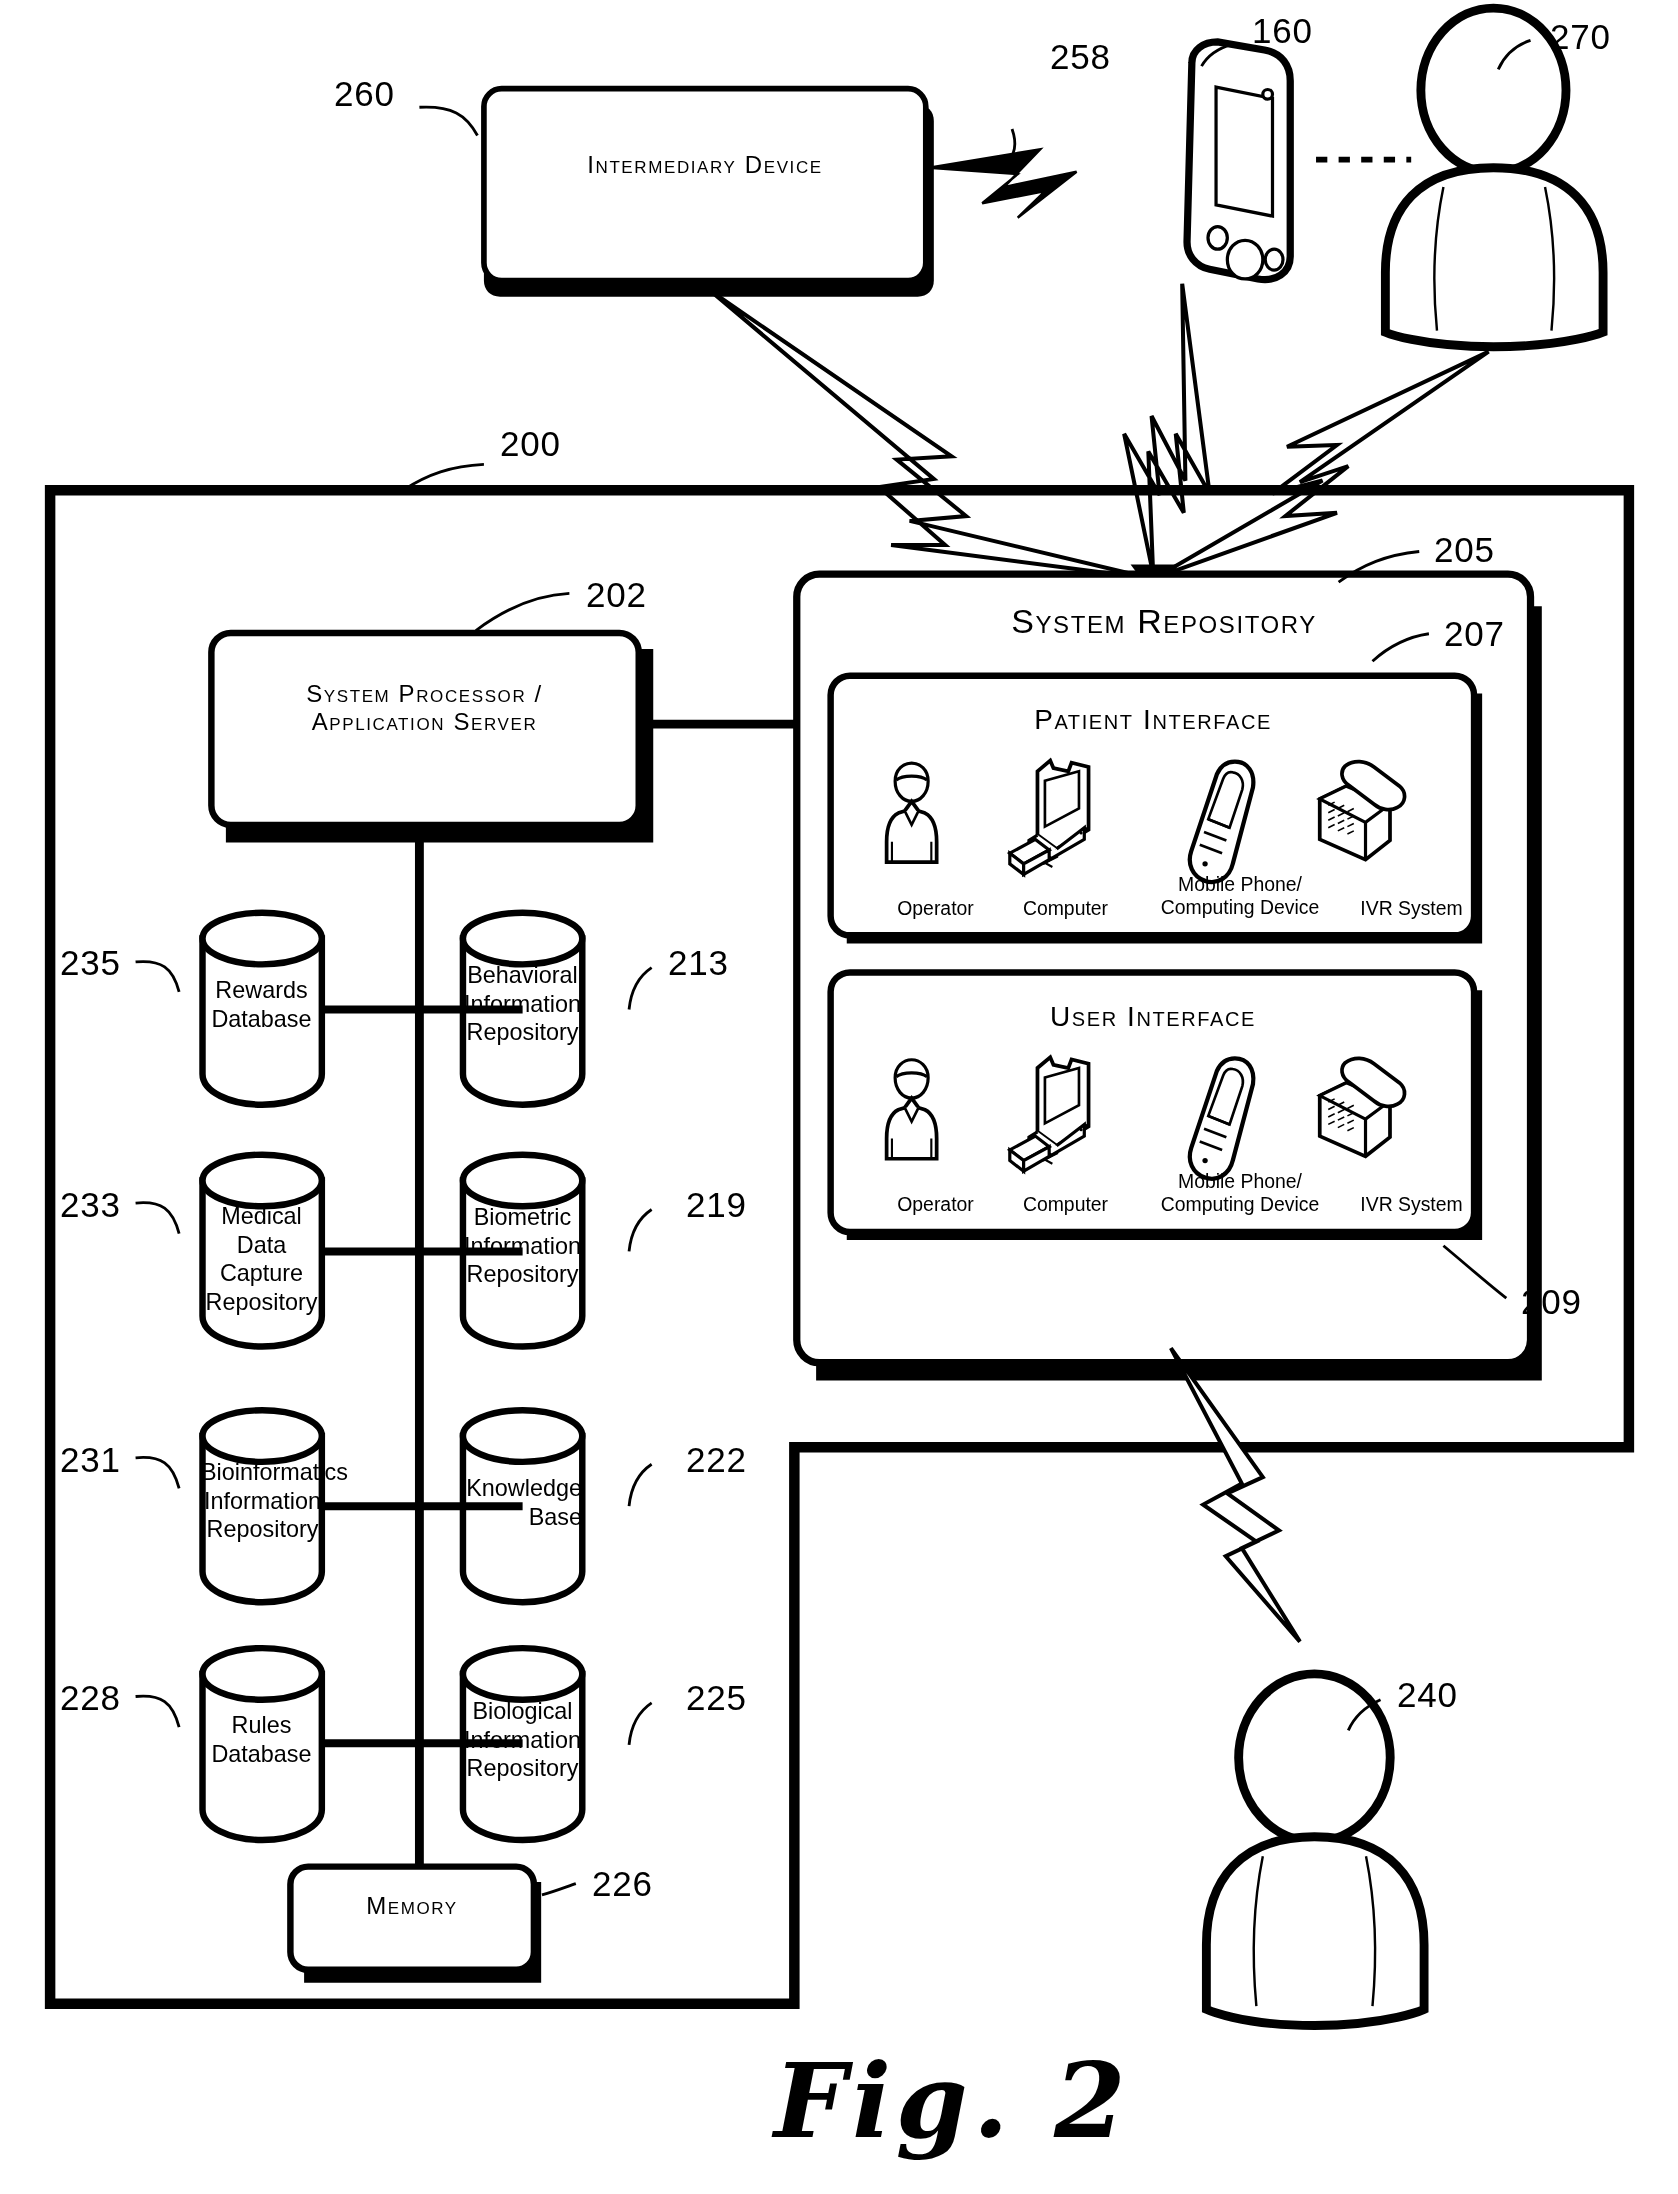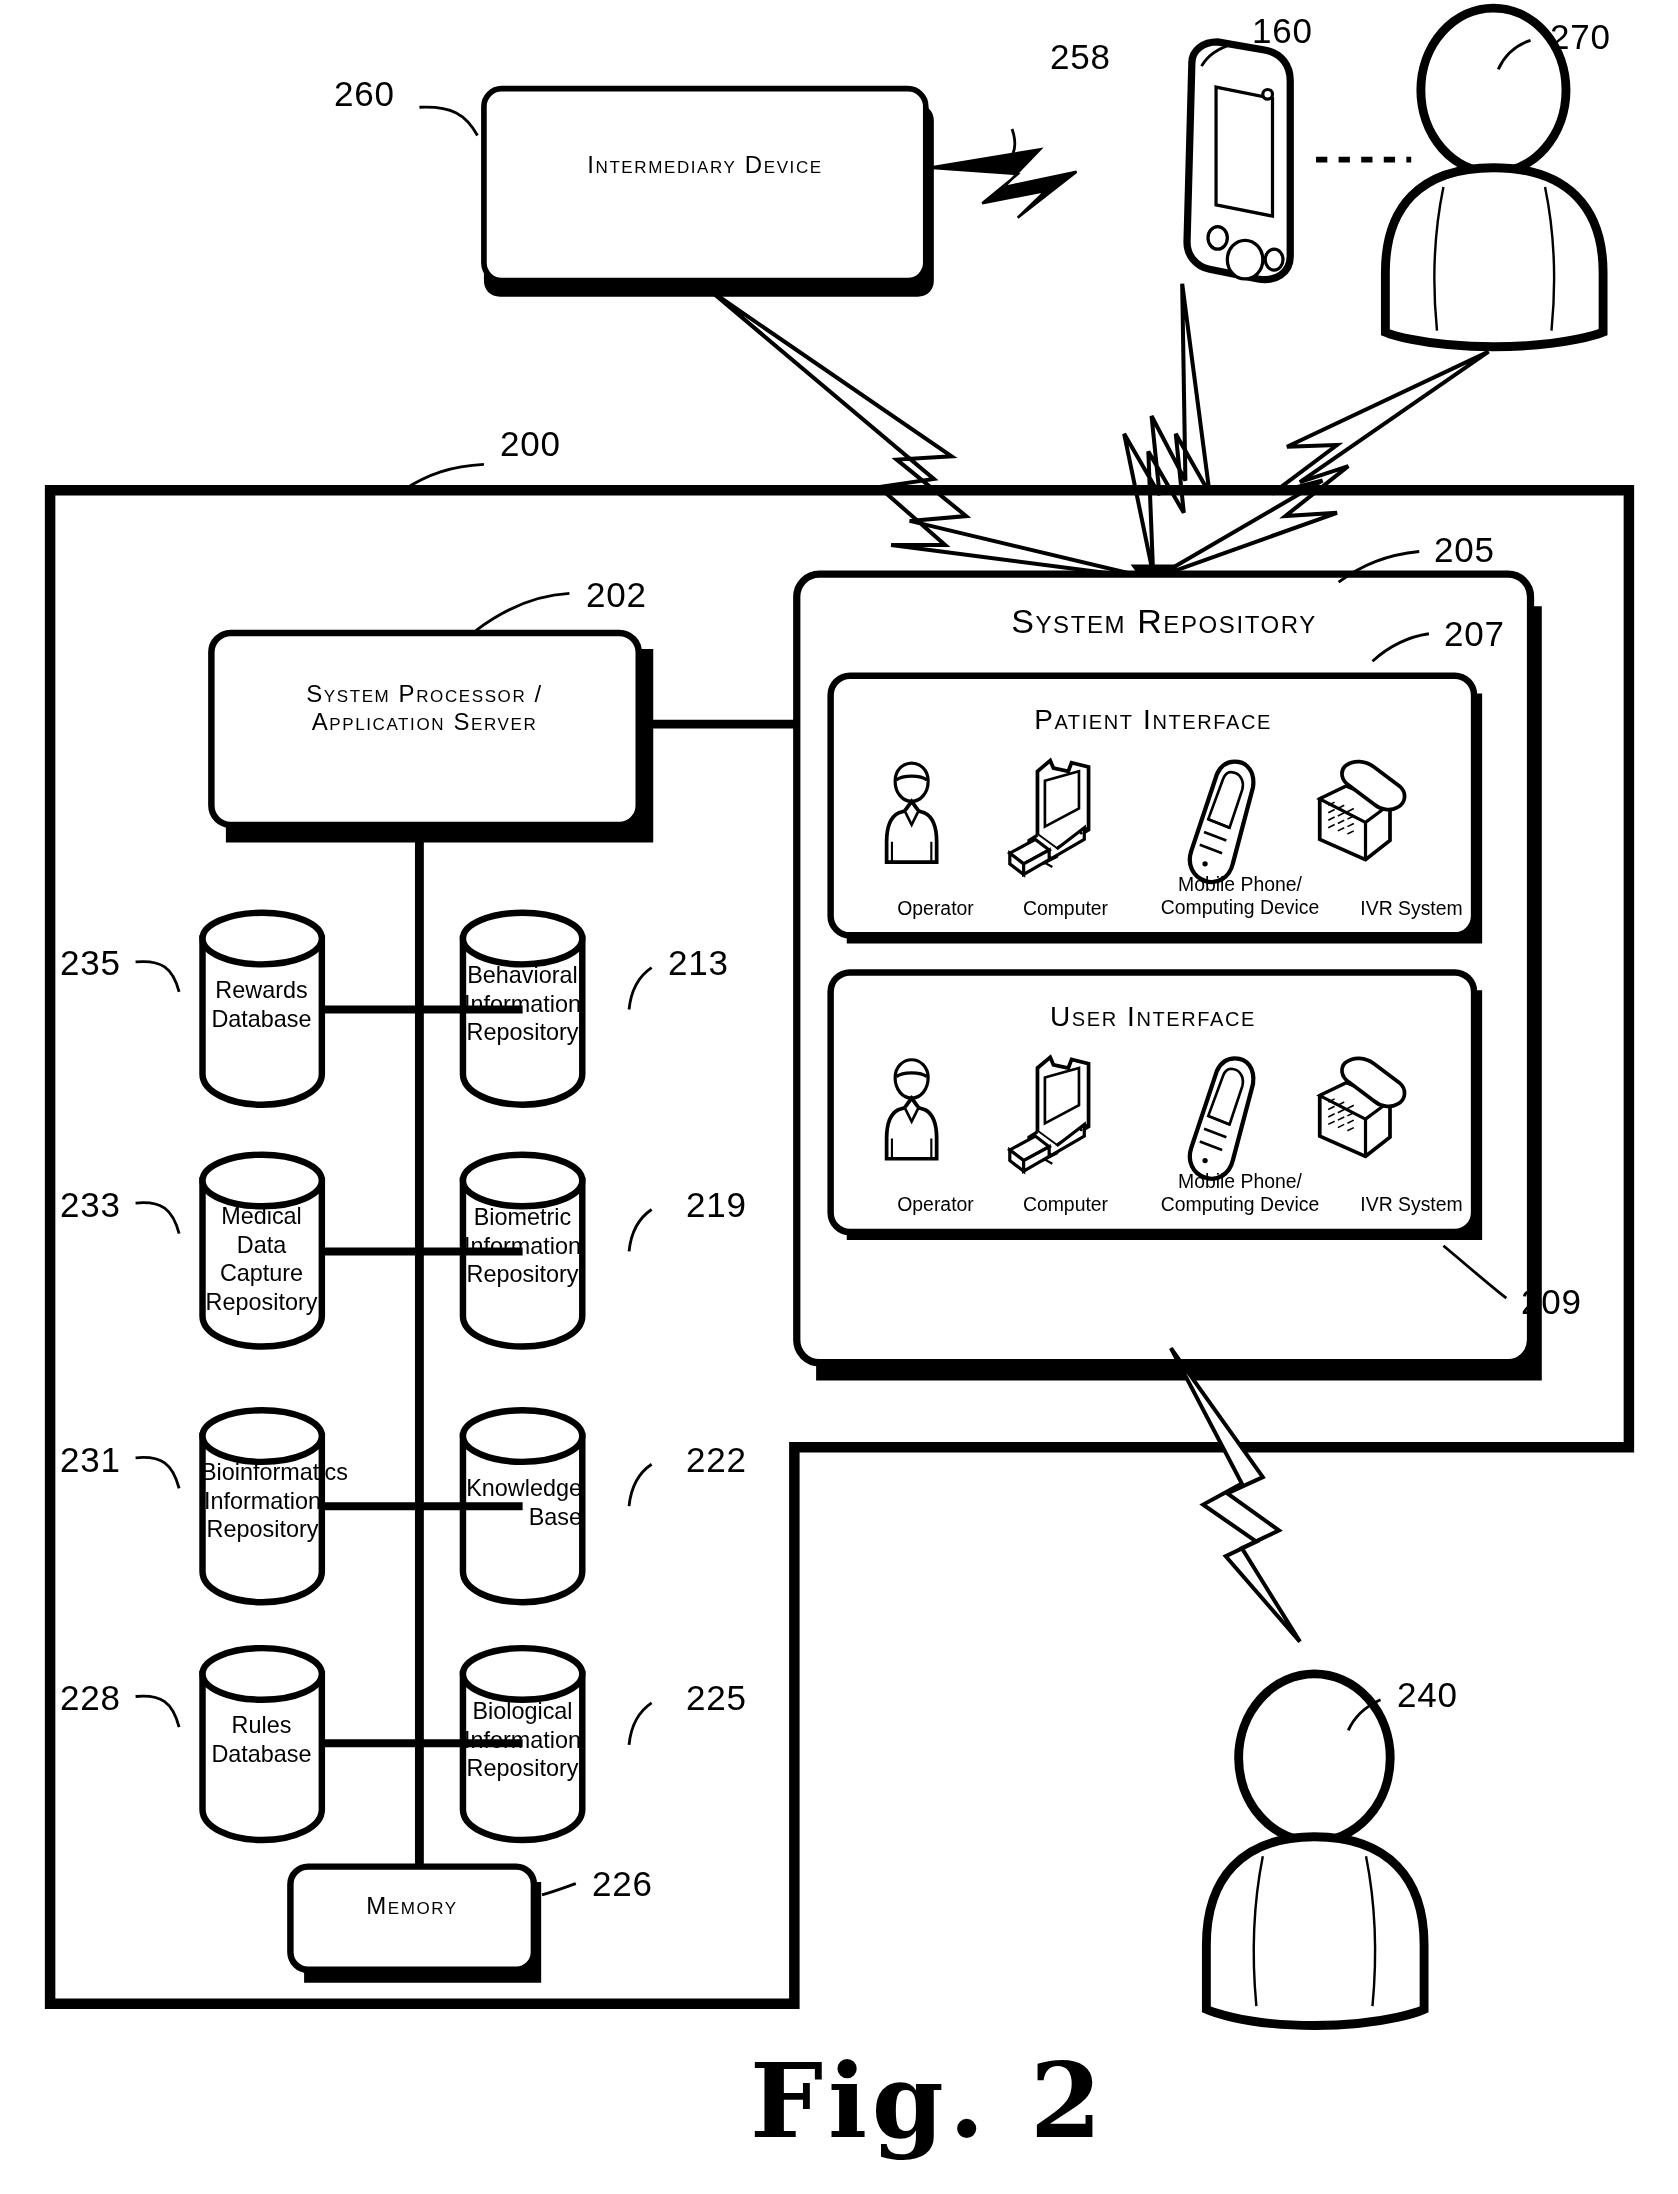--- a/index.html
+++ b/index.html
@@ -19,22 +19,23 @@
   .sc{font-variant:small-caps;letter-spacing:1.6px;}
   .h-box{font-size:24px;}
   .h-sys{font-size:34px;}
   .h-sub{font-size:28px;}
 
   .dbtext{font-size:23.4px;line-height:1.22;}
   .devlabel{font-size:19.4px;line-height:1.2;}
 
   .figcap{
     position:absolute;font-family:"DejaVu Serif",serif;
-    font-weight:bold;font-size:103px;
+    font-style:italic;font-weight:bold;font-size:103px;
     letter-spacing:4.8px;
+    margin-left:24px;
   }
 </style>
 </head>
 <body>
 
 <div id="stage">
 
 <svg class="layer" viewBox="0 0 2082 2721">
   <defs>
     <g id="icon-operator">

